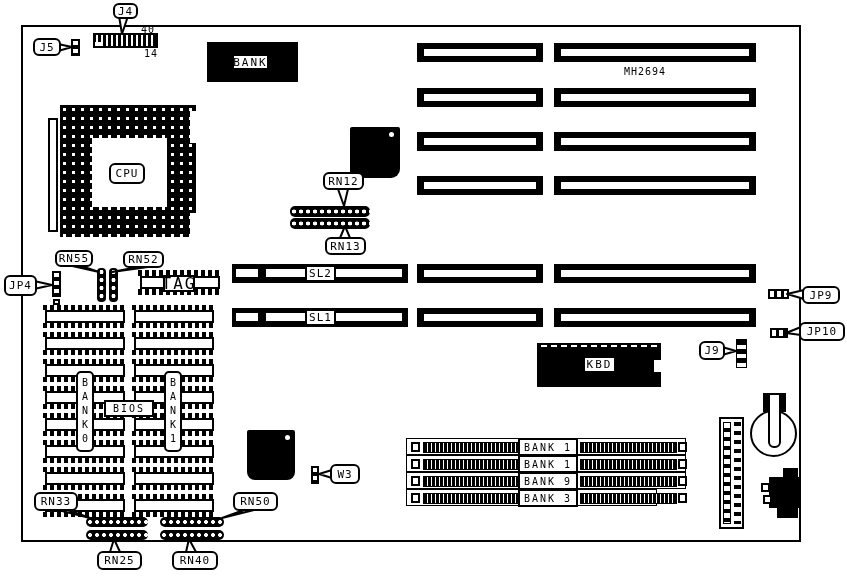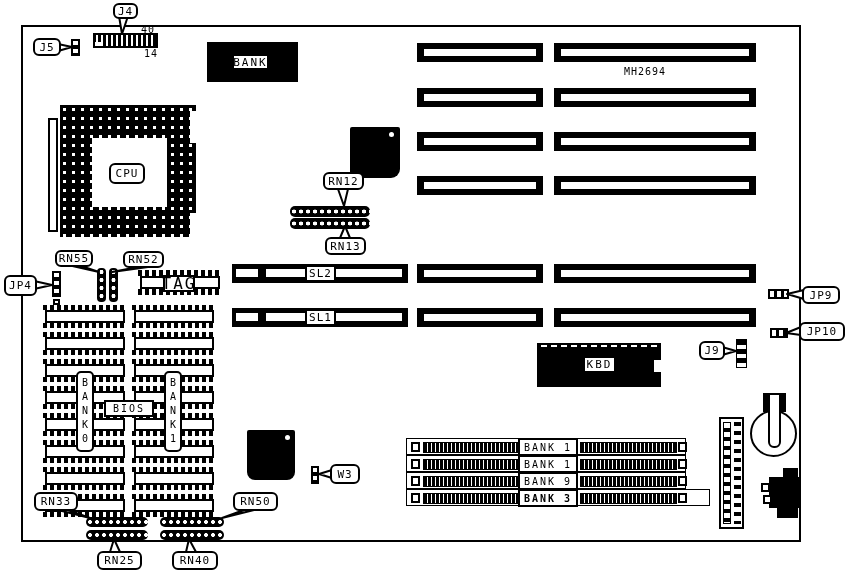--- a/index.html
+++ b/index.html
@@ -268,21 +268,21 @@
         <div class="abs simmbar" style="left: 173px; top: 3px; width: 97px; height: 11px;"></div>
         <div class="abs " style="left: 271px; top: 3px; width: 9px; height: 10px; border: 2px solid rgb(0, 0, 0);"></div>
       </div>
       <div class="abs " style="left: 406px; top: 472px; width: 280px; height: 17px; border: 1px solid rgb(0, 0, 0); background: rgb(255, 255, 255);">
         <div class="abs " style="left: 4px; top: 3px; width: 9px; height: 10px; border: 2px solid rgb(0, 0, 0);"></div>
         <div class="abs simmbar" style="left: 16px; top: 3px; width: 97px; height: 11px;"></div>
         <div class="abs lblbox" style="left: 111px; top: -1px; width: 60px; height: 18px;">BANK 9</div>
         <div class="abs simmbar" style="left: 173px; top: 3px; width: 97px; height: 11px;"></div>
         <div class="abs " style="left: 271px; top: 3px; width: 9px; height: 10px; border: 2px solid rgb(0, 0, 0);"></div>
       </div>
-      <div class="abs " style="left: 406px; top: 489px; width: 304px; height: 17px; border: 1px solid rgb(0, 0, 0); background: rgb(255, 255, 255); font-weight: bold;">
+      <div class="abs " style="left: 406px; top: 489px; width: 251px; height: 17px; border: 1px solid rgb(0, 0, 0); background: rgb(255, 255, 255);">
         <div class="abs " style="left: 4px; top: 3px; width: 9px; height: 10px; border: 2px solid rgb(0, 0, 0);"></div>
         <div class="abs simmbar" style="left: 16px; top: 3px; width: 97px; height: 11px;"></div>
         <div class="abs lblbox" style="left: 111px; top: -1px; width: 60px; height: 18px;">BANK 3</div>
         <div class="abs simmbar" style="left: 173px; top: 3px; width: 97px; height: 11px;"></div>
         <div class="abs " style="left: 271px; top: 3px; width: 9px; height: 10px; border: 2px solid rgb(0, 0, 0);"></div>
       </div>
     </div>
 
   <div class="abs" style="left:719px;top:417px;width:25px;height:112px;border:2px solid #000;background:#fff">
     <div class="abs" style="left:2px;top:3px;width:8px;height:102px;border:1px solid #000;background:repeating-linear-gradient(180deg,#fff 0 5px,#000 5px 9px)"></div>

